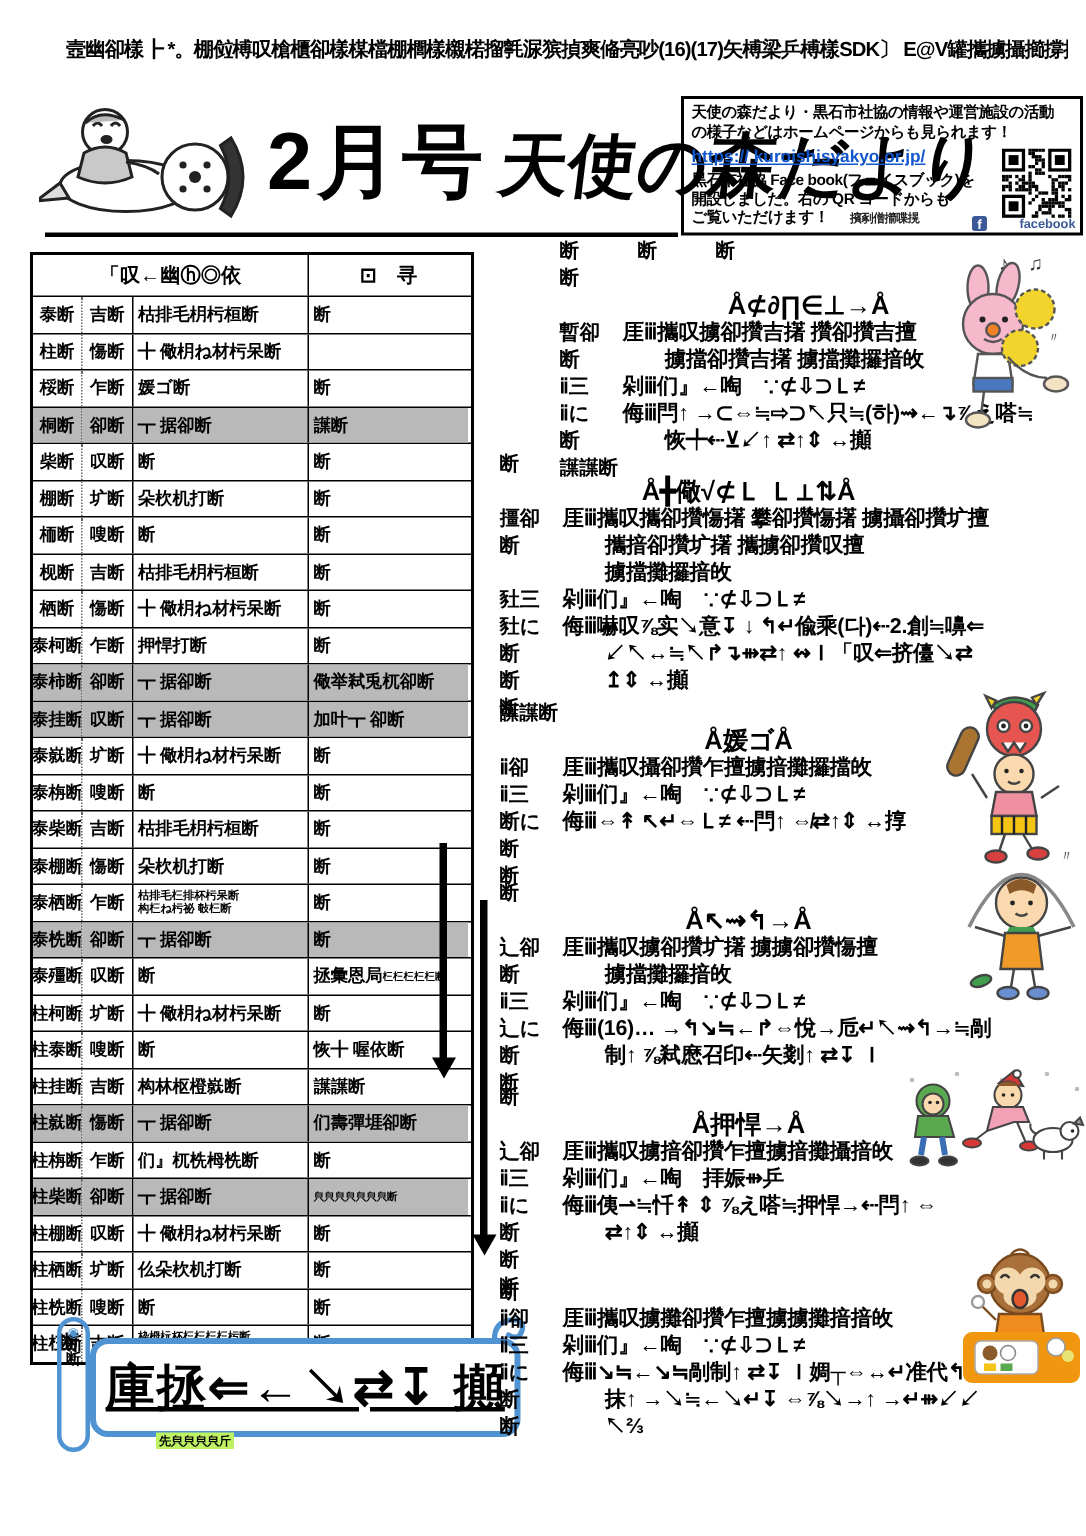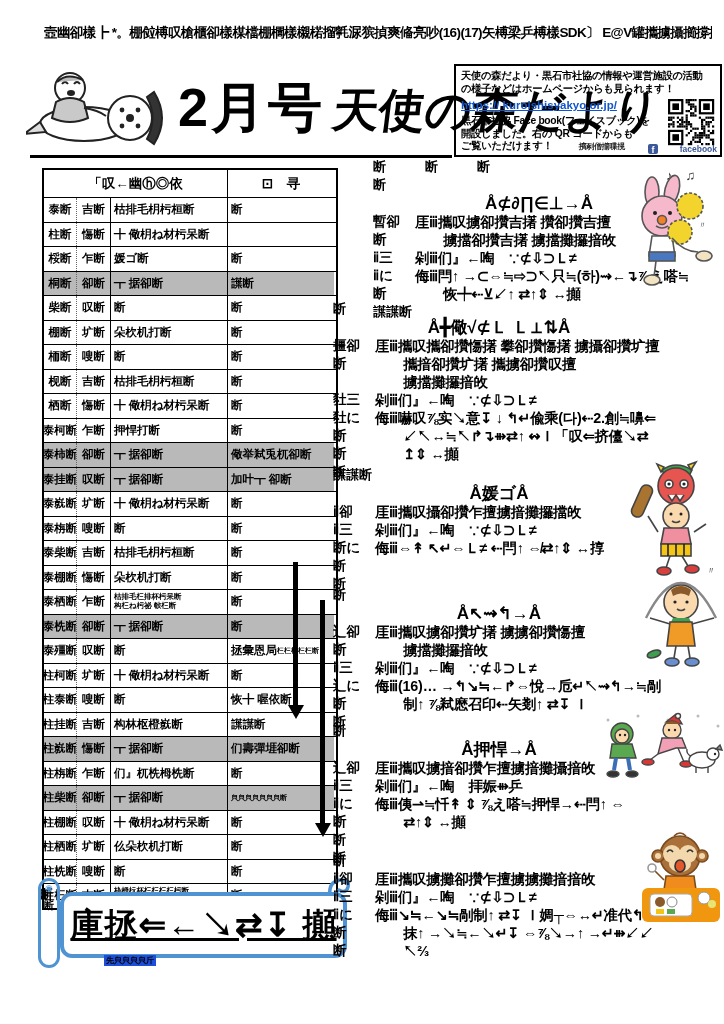--- a/index.html
+++ b/index.html
@@ -13,26 +13,26 @@
   .titlewrap{left:178px;top:72px;white-space:nowrap;font-weight:900;}
   .issue{font-size:54px;letter-spacing:3px;}
   .ntitle{font-size:46px;display:inline-block;transform:skewX(-7deg);margin-left:8px;}
   .hrule{left:30px;top:155px;width:422px;height:2.5px;background:#000;}
   
   .infobox{left:454px;top:64px;width:268px;height:93px;border:2.5px solid #000;
            box-sizing:border-box;padding:4px 5px;}
   .ibl{font-size:10.3px;font-weight:700;line-height:12.6px;letter-spacing:-.3px;}
   .iburl{font-size:11.5px;font-weight:700;color:#1155cc;
          line-height:15px;display:inline-block;}
-  .ibg{font-size:8px;font-weight:700;display:inline-block;margin-left:26px;color:#222;}
+  .ibg{font-size:8px;font-weight:700;display:inline-block;margin-left:14px;color:#222;}
   .qrbox{position:absolute;right:5px;top:33px;}
   .fbrow{position:absolute;right:3px;bottom:1px;display:flex;align-items:center;gap:2px;}
   .fbtxt{font-size:8.5px;color:#3b5998;font-weight:700;margin-left:20px;}
   
-  .cal{left:42px;top:168px;width:296px;border:2px solid #000;box-sizing:border-box;}
+  .cal{left:20px;top:168px;width:296px;border:2px solid #000;box-sizing:border-box;}
   .crow{display:grid;grid-template-columns:33px 34px 117px 106px;border-bottom:1.2px solid #000;}
   .crow:last-child{border-bottom:none;}
   .ccell{border-right:1.2px solid #000;padding:1px 3px;font-size:11.5px;font-weight:700;
          min-height:21.5px;display:flex;align-items:center;overflow:hidden;white-space:nowrap;}
   .ccell.c1{border-right:1.2px dotted #666;justify-content:center;}
   .ccell.c2{justify-content:center;}
   .ccell.c4{border-right:none;}
   .crow.gray .ccell{background:#b9b9b9;}
   .chead .ccell{min-height:25px;font-size:13.5px;justify-content:center;}
   .sm{font-size:7.5px;line-height:8.3px;white-space:normal;}
@@ -44,21 +44,21 @@
              border:8px solid transparent;border-top:14px solid #000;}
   
   .copill{left:38px;top:878px;width:22px;height:90px;border:3.5px solid #4f93d2;
           border-radius:14px;box-sizing:border-box;text-align:center;}
   .copmark{font-size:9px;color:#4f93d2;line-height:10px;display:block;margin-top:2px;}
   .coptxt{font-size:10px;font-weight:700;display:block;margin-top:6px;}
   .comain{left:60px;top:892px;width:287px;height:66px;border:4px solid #4f93d2;
           border-radius:12px;box-sizing:border-box;background:#fff;display:flex;
           align-items:center;justify-content:center;text-decoration:underline;}
   .cobig{font-size:33px;font-weight:900;letter-spacing:1px;white-space:nowrap;}
-  .cosub{left:104px;top:955px;font-size:8px;font-weight:700;background:#1d4ed8;padding:0 2px;}
+  .cosub{left:104px;top:955px;font-size:8px;font-weight:700;background:#bef264;padding:0 2px;}
   .cocurl{left:326px;top:876px;}
   
   .sec{position:absolute;left:333px;width:392px;}
   .sgly{height:18px;line-height:18px;font-size:13px;font-weight:700;white-space:pre;}
   .stitle{width:332px;text-align:center;font-size:17px;font-weight:900;height:19px;
           line-height:19px;white-space:nowrap;}
   .srow{display:flex;height:18px;line-height:18px;align-items:flex-end;}
   .slabel{width:42px;flex:none;font-size:13.5px;font-weight:700;white-space:nowrap;overflow:visible;}
   .stext{font-size:14.3px;font-weight:700;white-space:pre;letter-spacing:-.2px;}
   .illo{position:absolute;}

